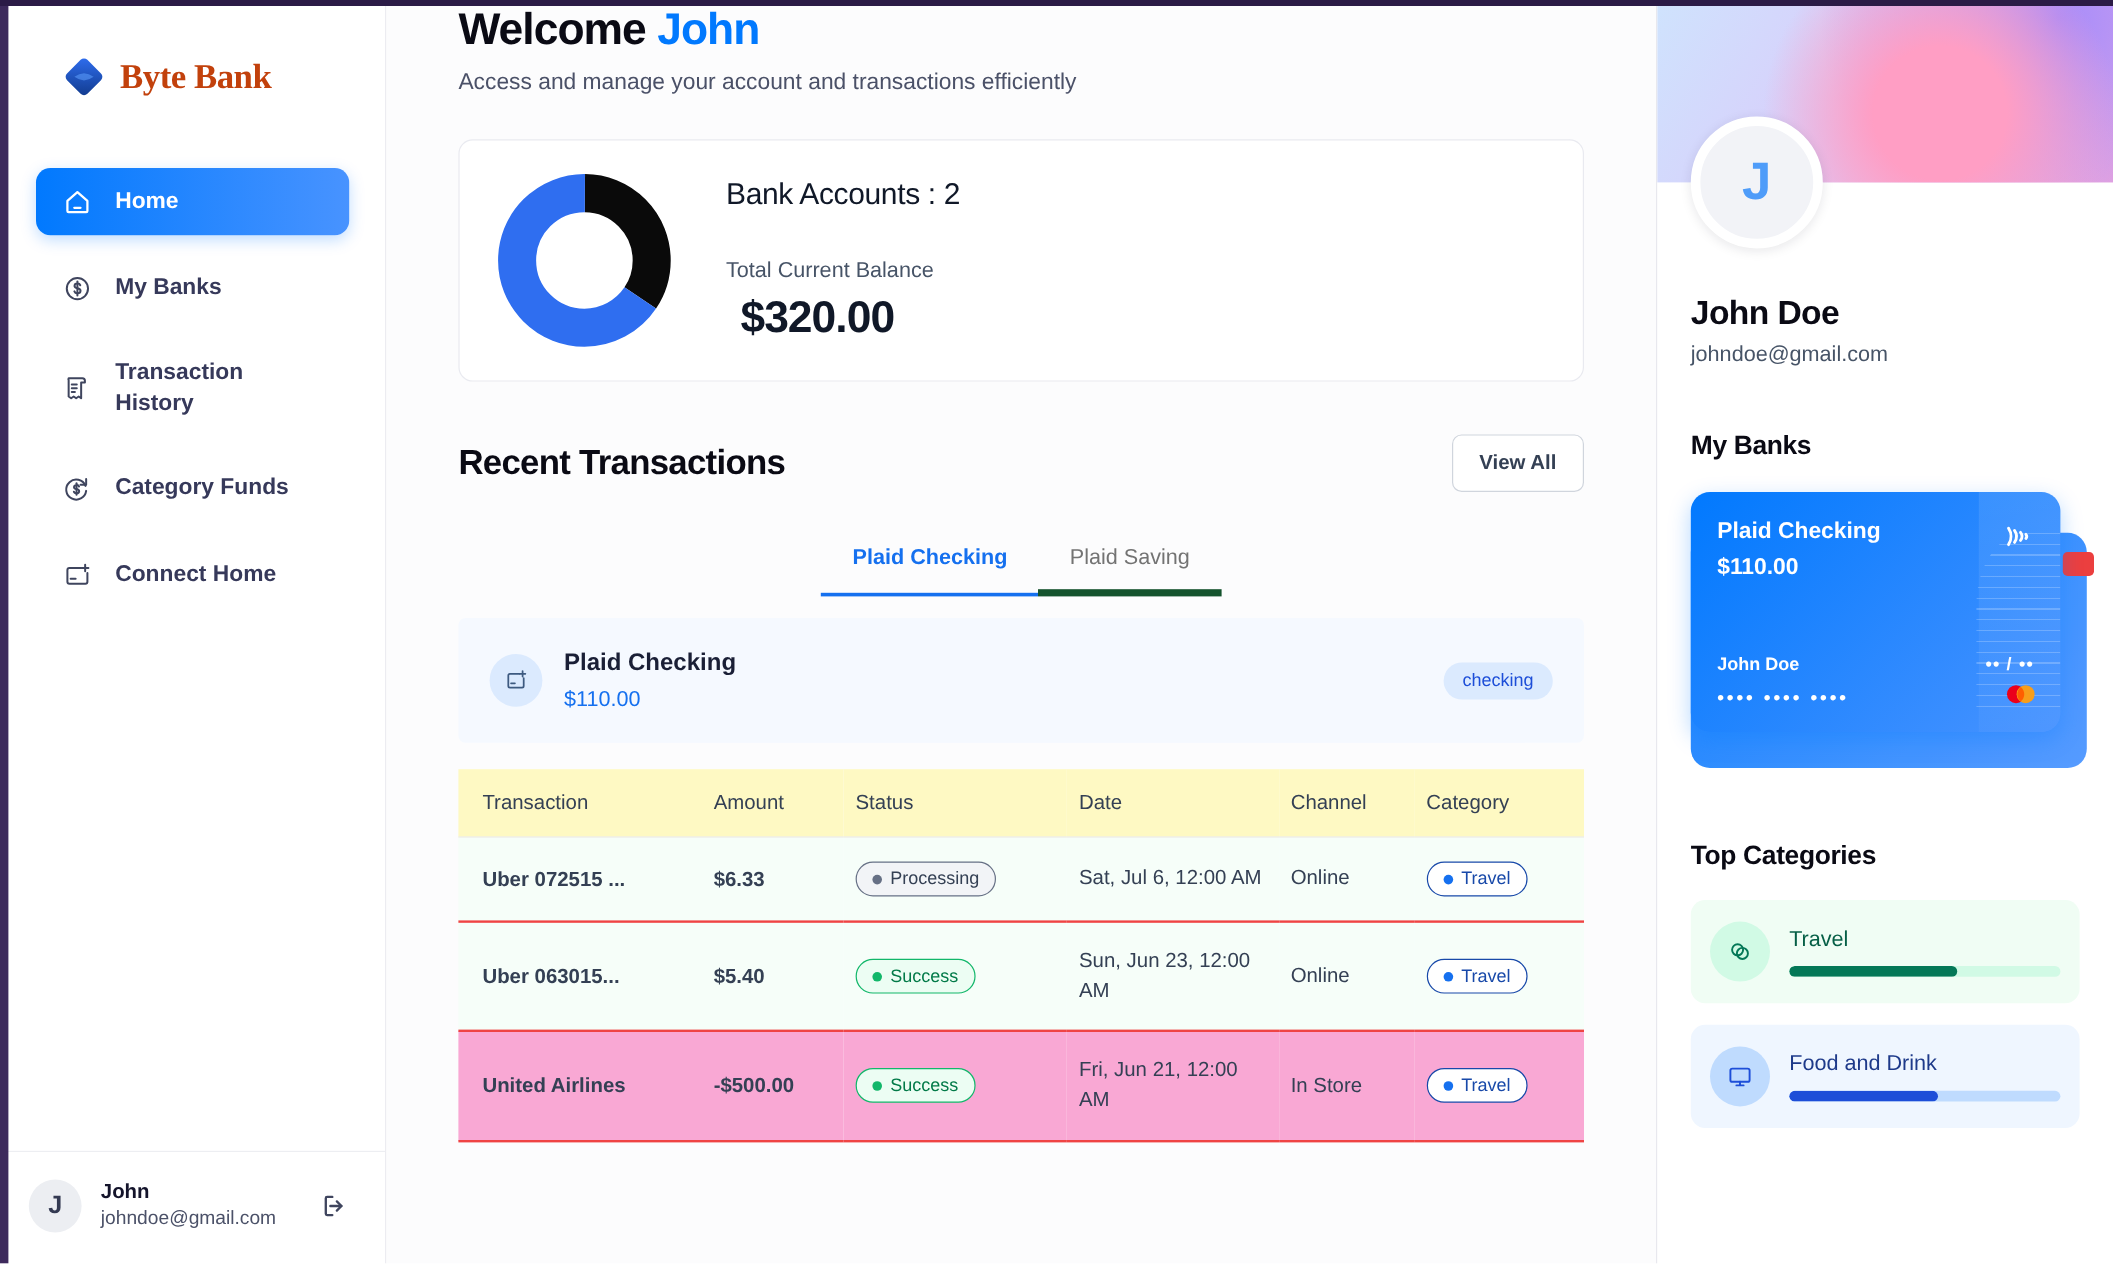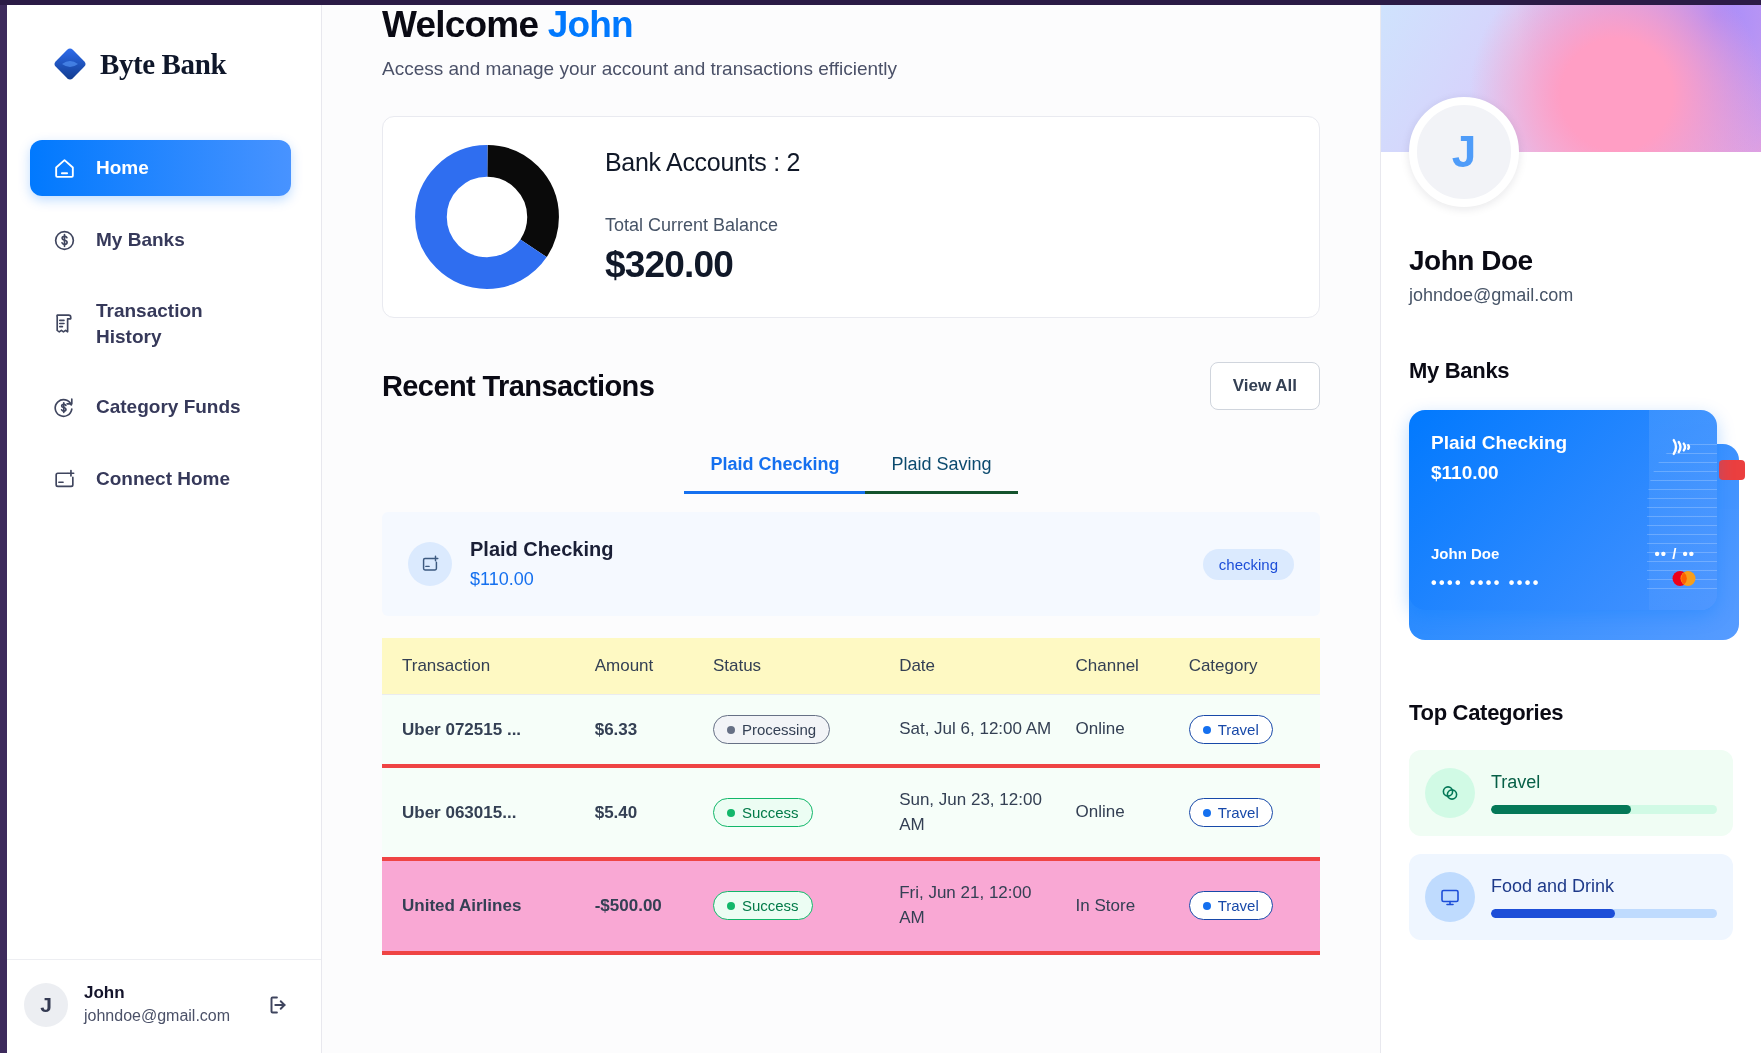--- a/index.html
+++ b/index.html
@@ -42,21 +42,21 @@
   }
   .brand {
     display: flex; align-items: center; gap: 12px;
     padding: 16px 0 0 52px;
     margin-bottom: 58px;
   }
   .brand-logo { width: 36px; height: 36px; flex: 0 0 36px; }
   .brand-name {
     font-size: 29px; font-weight: 700;
     letter-spacing: -0.4px;
-    color: #0f172a;
+    color: #c2410c;
     font-family: "Liberation Serif", serif;
   }
   .nav { padding: 0 30px; display: flex; flex-direction: column; gap: 16px; }
   .nav-item {
     display: flex; align-items: center; gap: 18px;
     padding: 14px 20px;
     border-radius: 12px;
     cursor: pointer;
     min-height: 54px;
   }
@@ -114,44 +114,44 @@
     border: 1px solid #e9eaf0;
     border-radius: 12px;
     padding: 26px 30px;
     display: flex; align-items: center; gap: 44px;
     height: 202px;
   }
   .donut { width: 148px; height: 148px; flex: 0 0 148px; }
   .balance-text { display: flex; flex-direction: column; }
   .accounts-count { font-size: 25px; font-weight: 400; color: #101828; letter-spacing: -0.3px; }
   .balance-label { font-size: 18px; color: #475467; margin-top: 38px; }
-  .balance-amount { font-size: 37px; font-weight: 700; color: #101828; margin-top: 8px; letter-spacing: -0.8px; }
+  .balance-amount { font-size: 37px; font-weight: 700; color: #101828; margin-top: 8px; letter-spacing: -0.8px; margin-left: 12px; }
 
   .section-head {
     margin-top: 44px;
     display: flex; align-items: center; justify-content: space-between;
   }
   .section-title { font-size: 29px; font-weight: 700; color: #0a0a14; letter-spacing: -0.6px; }
   .view-all-btn {
     border: 1px solid #d0d5dd; background: #fff;
     border-radius: 8px; padding: 13px 22px;
     font-size: 17px; font-weight: 600; color: #344054;
     cursor: pointer;
     font-family: "Liberation Sans", sans-serif;
   }
 
   .tabs {
     margin-top: 34px;
     display: flex; justify-content: center; gap: 0px;
   }
   .tab {
     padding: 10px 26px 16px 26px;
-    font-size: 18px; color: #0c4a6e;
+    font-size: 18px; color: #737373;
     cursor: pointer;
-    border-bottom: 3px solid #14532d;
+    border-bottom: 6px solid #14532d;
     white-space: nowrap;
   }
   .tab.active {
     color: #1570ef; font-weight: 600;
     border-bottom: 3px solid #1570ef;
   }
 
   .account-bar {
     margin-top: 18px;
     background: #f5f9ff;
@@ -177,21 +177,21 @@
   .txn-table { width: 100%; margin-top: 22px; border-collapse: collapse; }
   .txn-table th {
     text-align: left; font-size: 17px; font-weight: 400; color: #344054;
     padding: 18px 10px; background: #fef9c3;
     border-bottom: 1px solid #eaecf0;
   }
   .txn-table th:first-child { padding-left: 20px; }
   .txn-table td {
     font-size: 17px; color: #344054;
     padding: 20px 10px;
-    border-bottom: 4px solid #ef4444;
+    border-bottom: 2px solid #ef4444;
     vertical-align: middle;
   }
   .txn-table td:first-child { padding-left: 20px; }
   .row-credit { background: #f6fef9; }
   .row-debit  { background: #f9a8d4; }
   .txn-name { font-weight: 700; color: #344054; white-space: nowrap; }
   .amt-pos { color: #039855; font-weight: 600; }
   .amt-neg { color: #f04438; font-weight: 600; }
   .txn-date { line-height: 1.45; max-width: 130px; }
   .txn-channel { line-height: 1.45; max-width: 90px; }

